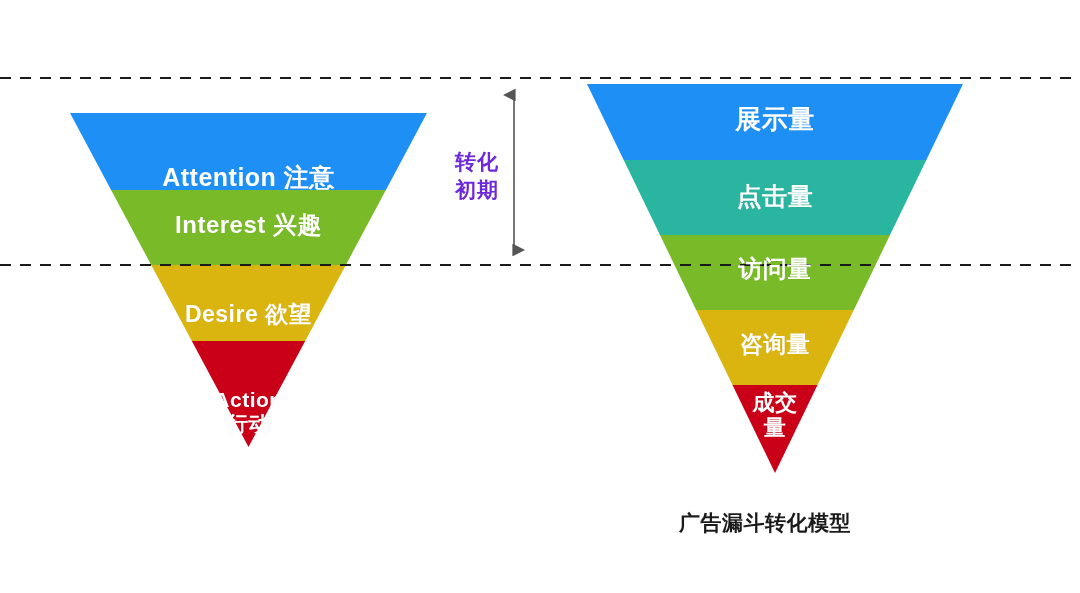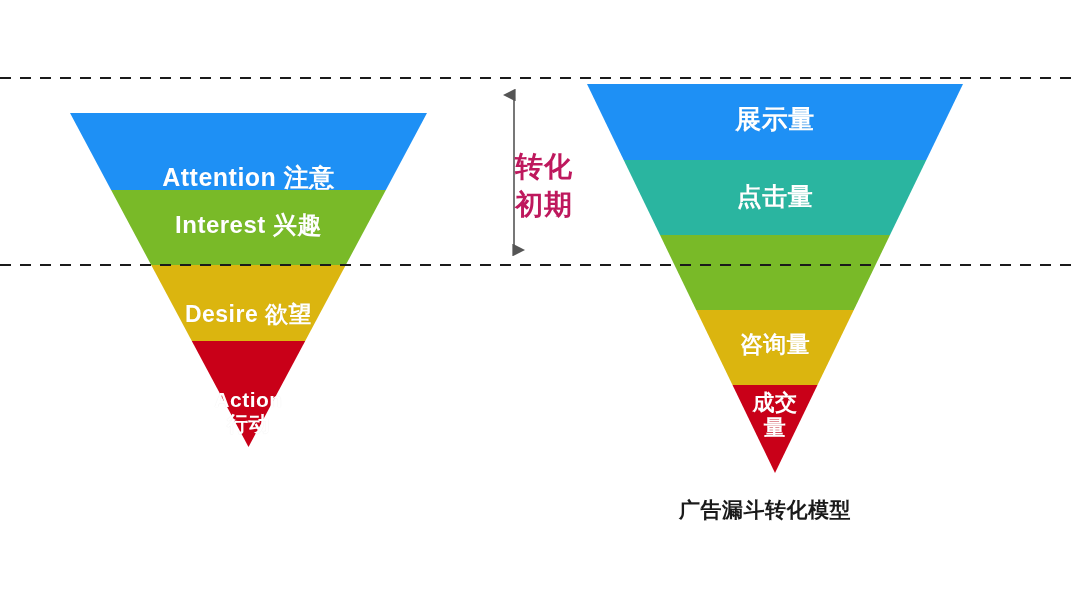--- a/index.html
+++ b/index.html
@@ -27,25 +27,25 @@
   .caption{
     position:absolute;
     color:#1a1a1a;
     font-weight:bold;
     font-size:21px;
     letter-spacing:0.5px;
     white-space:nowrap;
   }
   .mid-label{
     position:absolute;
-    color:#be185d;
+    color:#6d28d9;
     font-weight:bold;
-    font-size:28px;
+    font-size:21px;
     line-height:1.35;
-    text-align:right;
+    text-align:left;
     white-space:pre-line;
     letter-spacing:1px;
   }
 </style>
 </head>
 <body>
 
 <div id="stage">
 
   <svg class="layer" viewBox="0 0 1080 593" xmlns="http://www.w3.org/2000/svg">
@@ -99,22 +99,23 @@
   <div class="band-label" style="left:150px;top:352px;width:197px;font-size:21px;margin-top:36px;">Action
 行动</div>
 
   <div class="mid-label" style="left:455px;top:148px;width:118px;">转化
 初期</div>
 
   <div class="band-label" style="left:587px;top:105px;width:376px;font-size:26px;">展示量</div>
 
   <div class="band-label" style="left:624px;top:182px;width:302px;font-size:25px;">点击量</div>
 
+  <div class="band-label" style="left:660px;top:256px;width:230px;font-size:24px;">访问量</div>
 
   <div class="band-label" style="left:696px;top:332px;width:158px;font-size:23px;">咨询量</div>
 
   <div class="band-label" style="left:723px;top:391px;width:104px;font-size:22px;">成交
 量</div>
 
 
-  <div class="caption" style="left:679px;top:496px;">广告漏斗转化模型</div>
+  <div class="caption" style="left:679px;top:509px;">广告漏斗转化模型</div>
 
 </div>
 
 </body></html>

